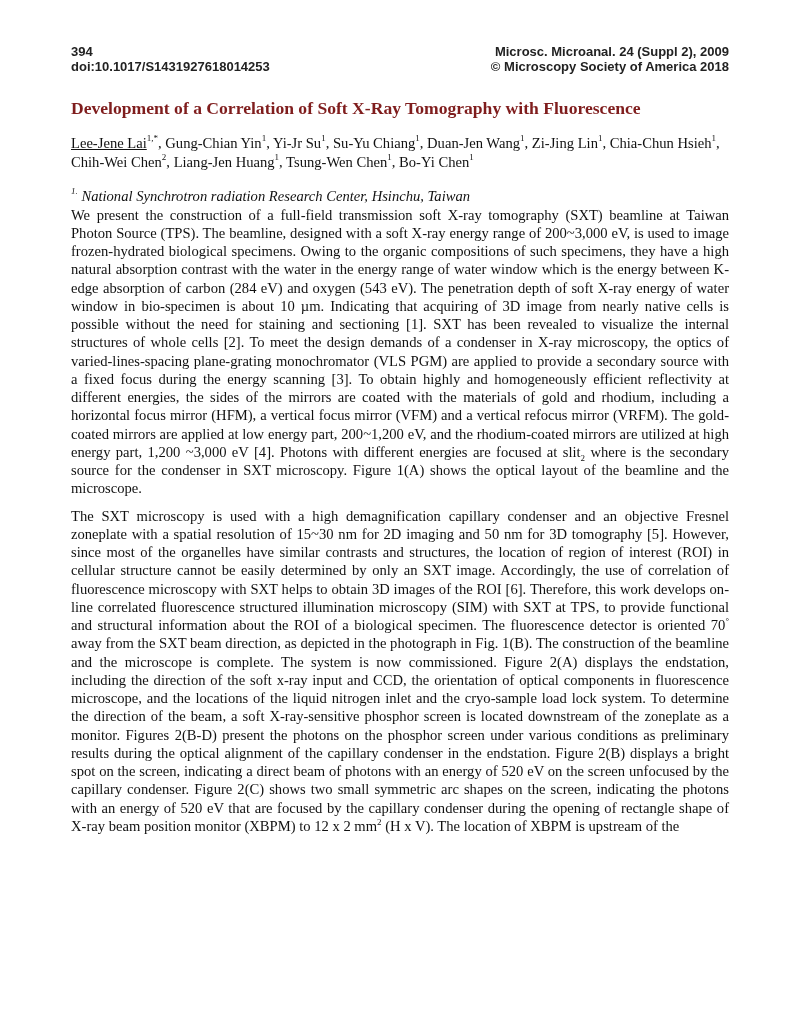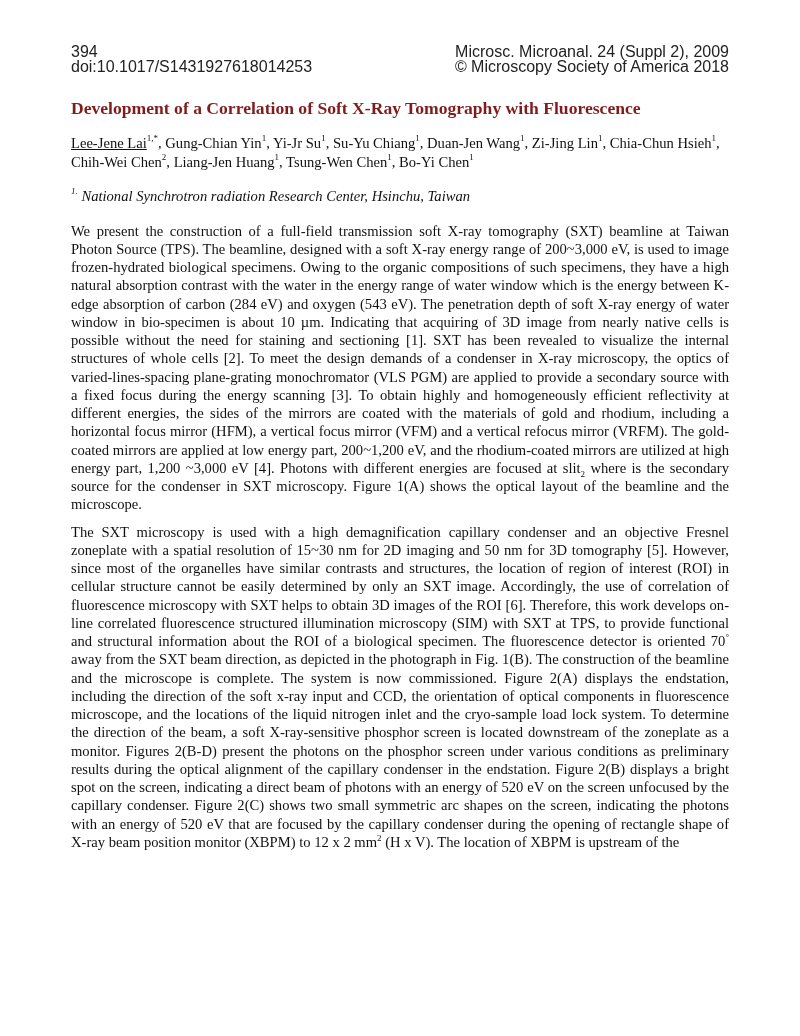--- a/index.html
+++ b/index.html
@@ -1,29 +1,29 @@
 <!DOCTYPE html>
 <html><head>
 <meta charset="utf-8">
 <style>
   html, body { margin: 0; padding: 0; background: #ffffff; }
   body { width: 800px; height: 1036px; position: relative; overflow: hidden; color: #111; }
   .page { position: absolute; left: 71px; top: 44px; width: 658px; }
-  .hdr { font-family: "Liberation Sans", sans-serif; font-size: 16px; line-height: 15px; position: relative; height: 32px; color: #222; }
+  .hdr { font-family: "Liberation Sans", sans-serif; font-size: 13px; line-height: 15px; position: relative; height: 32px; color: #222; font-weight: bold; }
   .hdr-left { position: absolute; left: 0; top: 0; }
   .hdr-right { position: absolute; right: 0; top: 0; text-align: right; }
   .title { font-family: "Liberation Serif", serif; font-weight: bold; font-size: 17.6px; line-height: 22px; margin-top: 21px; color: #7f1d1d; }
   .authors { font-family: Liberation Serif, serif; font-size: 14.6px; line-height: 18.5px; margin-top: 15px; }
   .authors sup, .aff sup { font-size: 9px; line-height: 0; position: relative; top: -1px; }
   .underline { text-decoration: underline; }
   .affs { font-family: "Liberation Serif", serif; font-size: 14.6px; line-height: 18.5px; margin-top: 16px; }
   .aff-line { display: block; font-style: italic; }
   .email { color: #1f3fb7; }
   .para { font-family: "Liberation Serif", serif; font-size: 14.6px; line-height: 18.25px; text-align: justify; margin: 0; }
-  .p1 { margin-top: 16px; }
+  .p1 { }
   .p2 { margin-top: 9px; }
   .sub { font-size: 9px; vertical-align: sub; line-height: 0; }
   .supx { font-size: 9px; vertical-align: super; line-height: 0; }
 </style>
 </head>
 <body>
 
 <div class="page">
   <div class="hdr">
     <div class="hdr-left">

